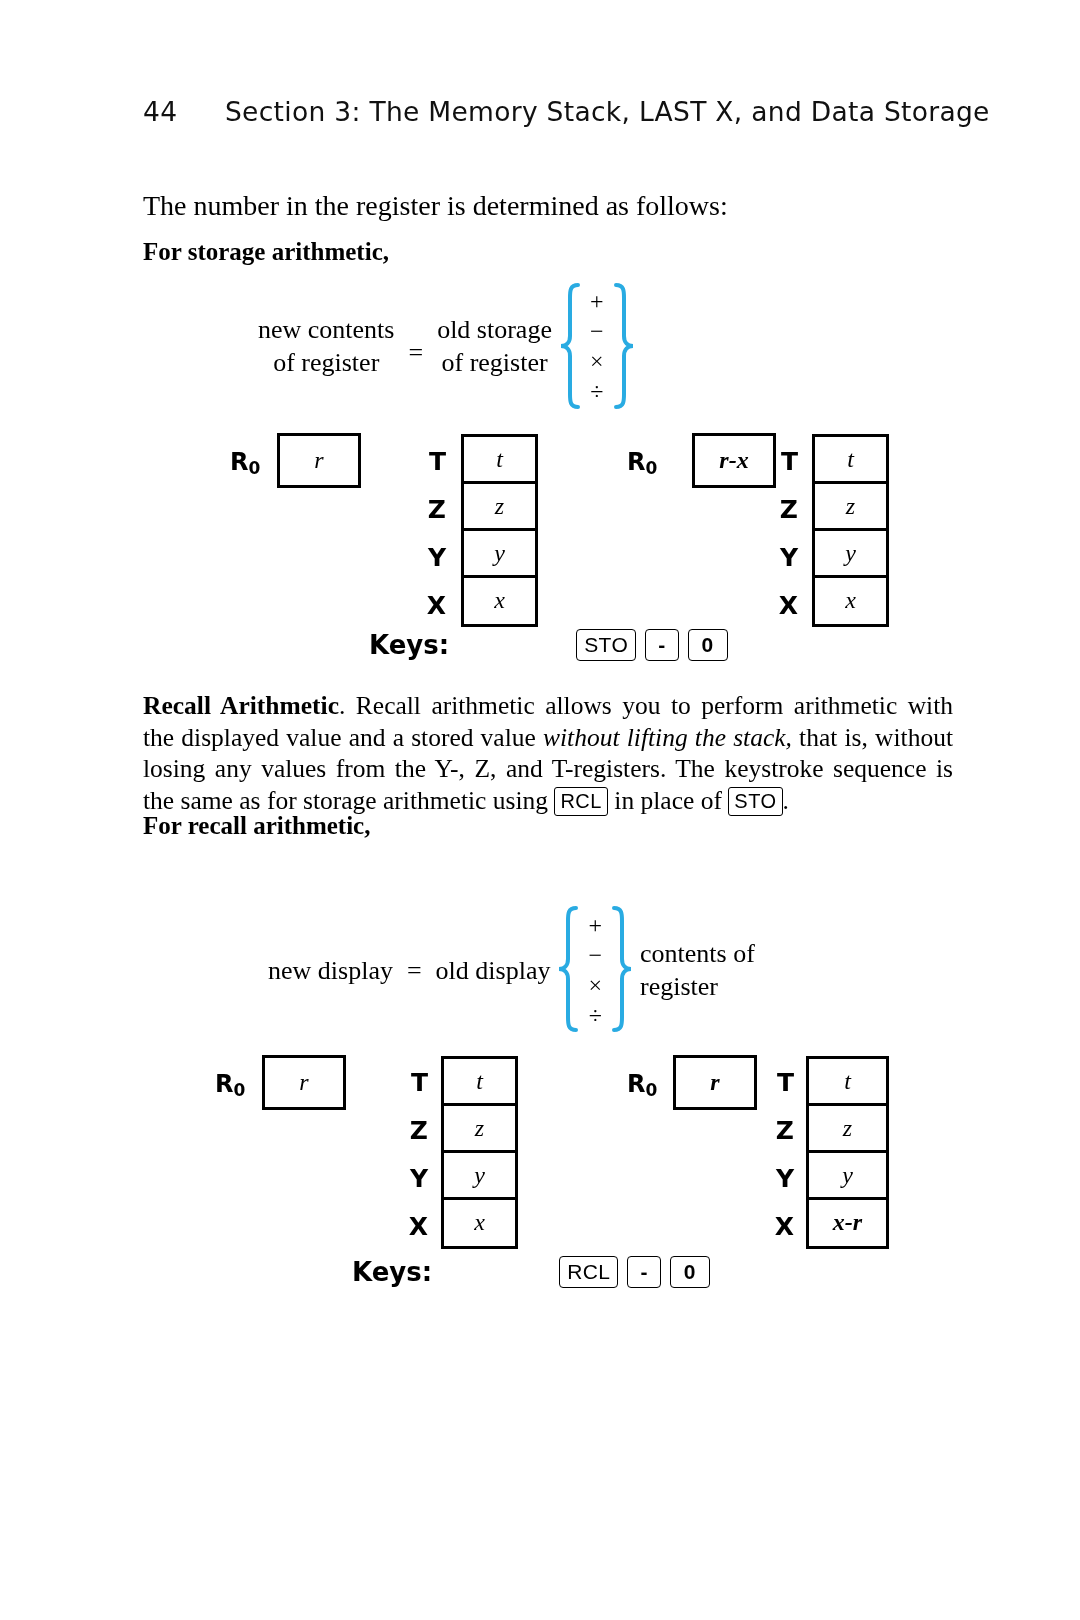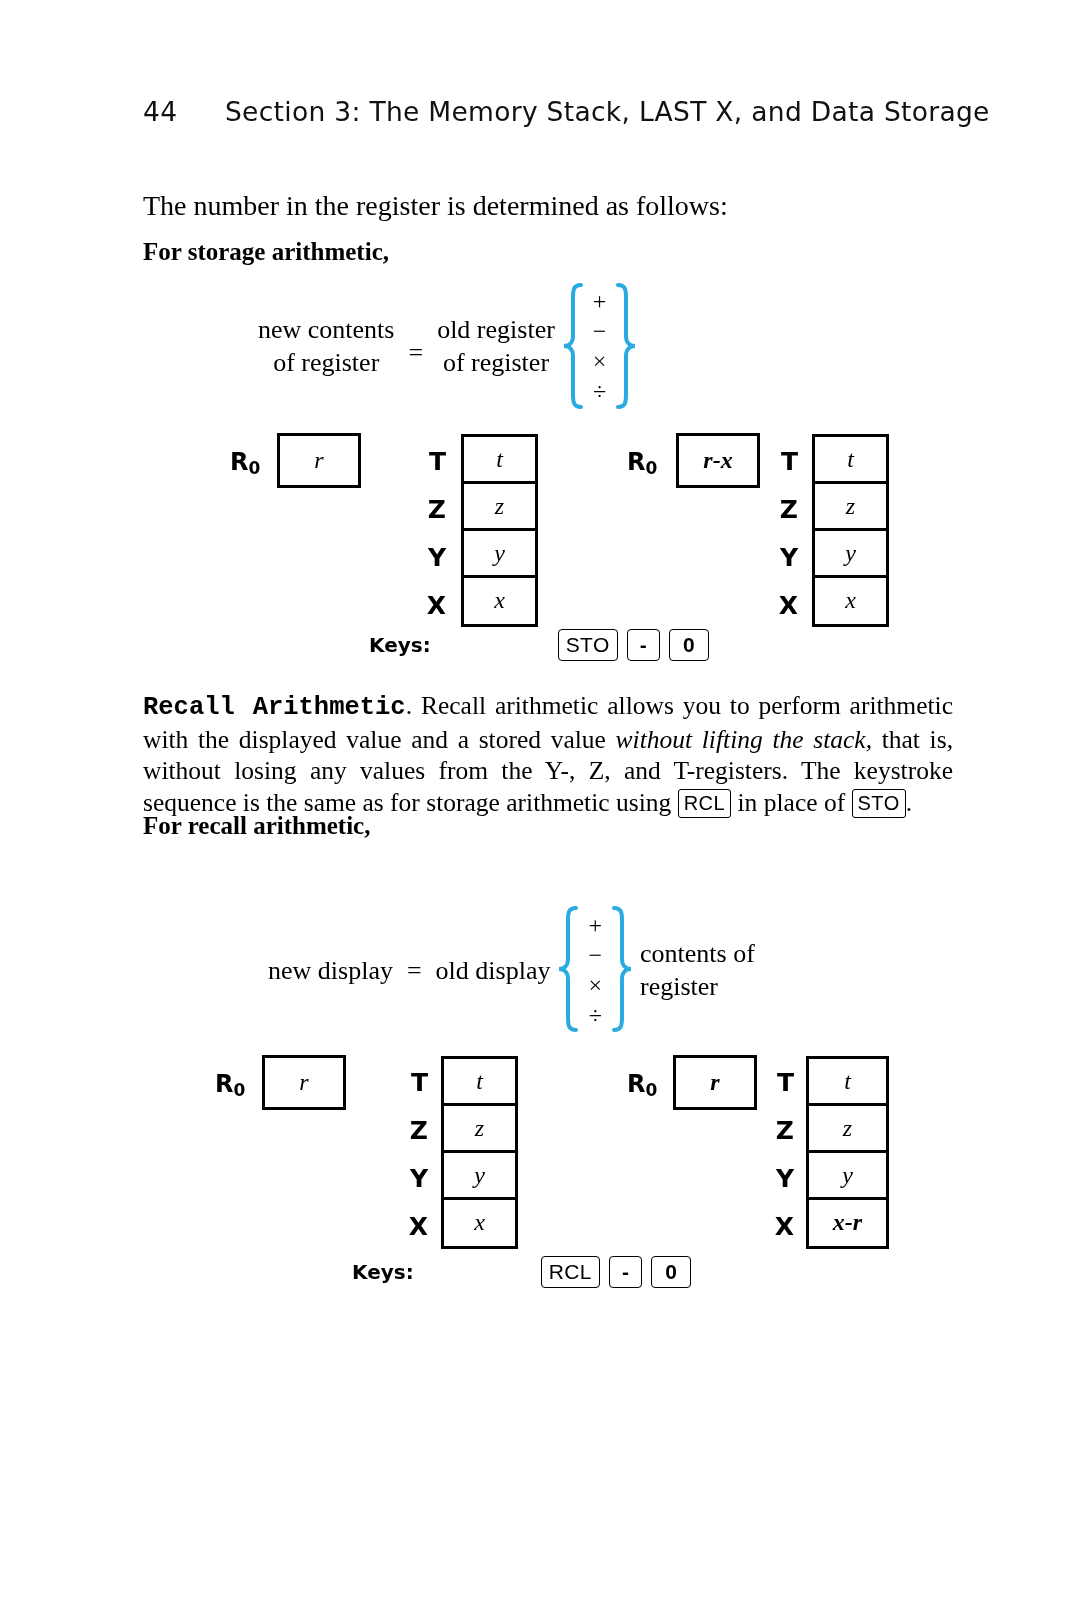--- a/index.html
+++ b/index.html
@@ -44,21 +44,21 @@
     position: absolute;
     font-size: 28px;
     line-height: 31px;
     color: #000;
   }
   .intro {
     left: 143px;
     top: 190px;
     width: 820px;
   }
-  .bold-lead { font-weight: bold; font-family: Liberation Mono, monospace; }
+  .bold-lead { font-weight: bold; }
   .ital { font-style: italic; }
 
   .subhead {
     position: absolute;
     font-size: 25px;
     font-weight: bold;
     color: #000;
   }
   #subhead-storage { left: 143px; top: 238px; }
   #subhead-recall  { left: 143px; top: 812px; }
@@ -192,21 +192,21 @@
   .stack-cell.bold-val { font-weight: bold; }
 
   .keys-row {
     position: absolute;
     display: flex;
     align-items: center;
   }
   .keys-label {
     font-family: "DejaVu Sans", sans-serif;
     font-weight: bold;
-    font-size: 20px;
+    font-size: 26px;
     color: #000;
   }
   .keycap-dia {
     font-family: "Liberation Sans", sans-serif;
     font-size: 21px;
     line-height: 1;
     padding: 4px 7px 5px 7px;
     border: 1.8px solid #000;
     border-radius: 4px;
     background: #fff;
@@ -230,21 +230,21 @@
 
   <div class="subhead" id="subhead-storage">For storage arithmetic,</div>
 
   <div class="equation" id="eq-storage">
     <div class="eq-term">
       <div>new contents</div>
       <div>of register</div>
     </div>
     <div class="eq-eq">=</div>
     <div class="eq-term">
-      <div>old register</div>
+      <div>old storage</div>
       <div>of register</div>
     </div>
     <div class="brace-group">
       <div class="brace">
         <svg width="22" height="128" viewBox="0 0 22 128" aria-hidden="true">
           <path d="M20 3 C12 3 12 9 12 16 L12 54 C12 61 8 64 3 64 C8 64 12 67 12 74 L12 112 C12 119 12 125 20 125" fill="none" stroke="#29ABE2" stroke-width="4" stroke-linecap="round"></path>
         </svg>
       </div>
       <div class="ops">
         <span>+</span>
@@ -275,21 +275,21 @@
     <div class="stack-col" style="left:461px; top:434px; width:77px; height:193px;">
       <div class="stack-cell" style="height:47px;">t</div>
       <div class="stack-cell" style="height:47px;">z</div>
       <div class="stack-cell" style="height:47px;">y</div>
       <div class="stack-cell" style="height:45px;">x</div>
     </div>
 
     <div class="reg-label" style="left:627px; top:448px;">
       <span>R</span><span class="sub">0</span>
     </div>
-    <div class="box bold-val" style="left:676px; top:433px; width:84px; height:55px;">r-x</div>
+    <div class="box bold-val" style="left:692px; top:433px; width:84px; height:55px;">r-x</div>
 
     <div class="stack-label" style="left:770px; top:447px;">T</div>
     <div class="stack-label" style="left:770px; top:495px;">Z</div>
     <div class="stack-label" style="left:770px; top:543px;">Y</div>
     <div class="stack-label" style="left:770px; top:591px;">X</div>
 
     <div class="stack-col" style="left:812px; top:434px; width:77px; height:193px;">
       <div class="stack-cell" style="height:47px;">t</div>
       <div class="stack-cell" style="height:47px;">z</div>
       <div class="stack-cell" style="height:47px;">y</div>

